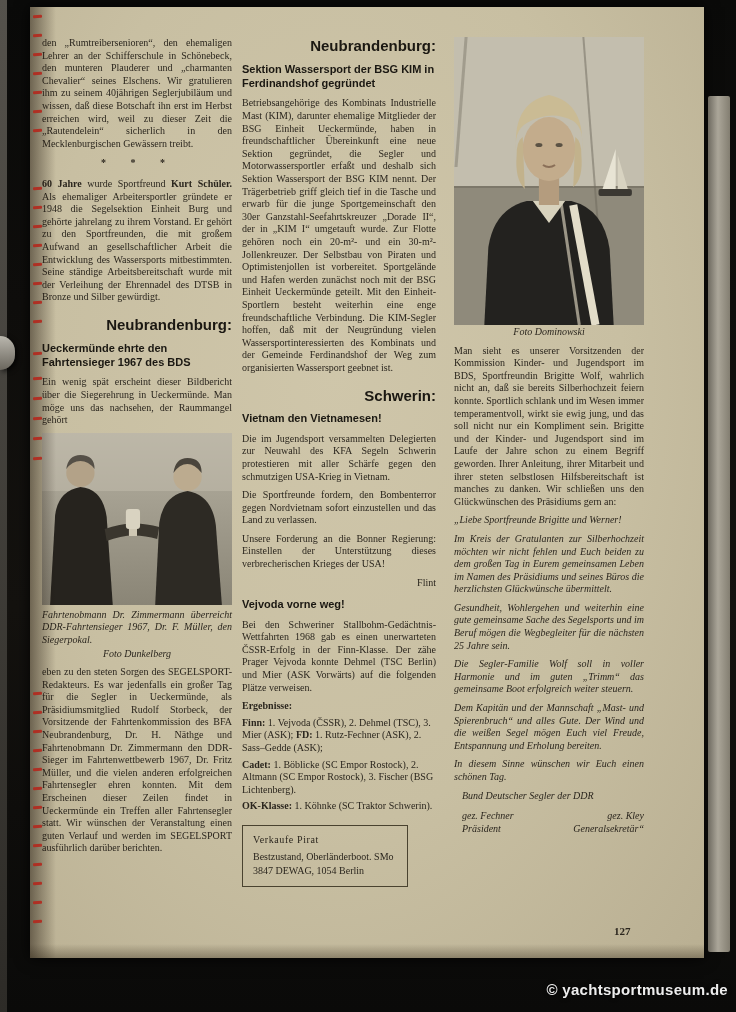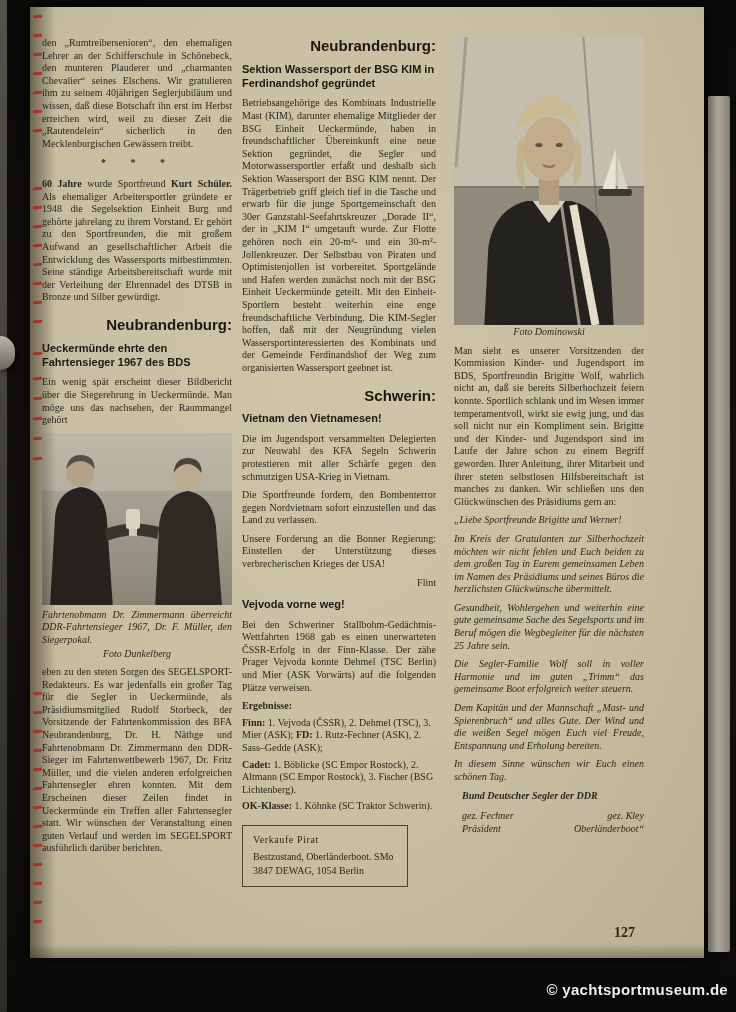--- a/index.html
+++ b/index.html
@@ -41,31 +41,31 @@
             color:#1b1812; margin:12px 0 6px;text-align:right; }
   .col h2.city:first-child { margin-top:0; }
   h3.sub { font-family:"Liberation Sans", sans-serif; font-size:11px; font-weight:700;
            line-height:1.3; margin:0 0 7px; color:#1b1812; }
   .bigtitle { font-family:"Liberation Sans", sans-serif; font-size:15px; font-weight:700;
            line-height:1.25; color:#1b1812; margin:8px 0 7px; white-space:pre-line; }
   .caption { font-style:italic; text-align:justify; margin-top:4px; }
   .credit { font-style:italic; text-align:center; margin:1px 0 6px; }
   .byline { text-align:right; margin:0 0 8px; }
   .quote { font-style:italic; text-align:justify; margin-bottom:6px; }
-  .org { font-style:italic; font-weight:700; margin:3px 0 8px 8px; }
+  .org { font-style:italic; font-weight:400; margin:3px 0 8px 8px; }
   .sigs { display:flex; justify-content:space-between; font-style:italic; margin-left:8px; }
   .sig2 { text-align:right; }
   .results p { text-align:left; margin-bottom:4px; }
   .results-title { font-weight:700; margin-bottom:4px; }
   .adbox { border:1.5px solid #49422f; padding:8px 10px 9px; margin-top:12px; width:166px; }
   .adbox .adtitle { margin-bottom:4px; letter-spacing:.6px; }
   .adbox .adbody { line-height:1.35; }
   .photo1 { width:100%; height:172px; display:block; margin:2px 0 0; }
   .photo2 { width:100%; height:288px; display:block; }
-  .pagenum { position:absolute; left:584px; top:918px; font-size:14px; font-weight:700; color:#2b261e; }
+  .pagenum { position:absolute; left:584px; top:918px; font-size:11px; font-weight:700; color:#2b261e; }
 </style>
 </head>
 <body>
 
 <div class="scan">
   <div class="spine-edge"></div>
   <div class="ring"></div>
 
   <div class="page">
 
@@ -163,21 +163,21 @@
       <p class="quote">Dem Kapitän und der Mannschaft „Mast- und Spierenbruch“ und alles Gute. Der Wind und die weißen Segel mögen Euch viel Freude, Entspannung und Erholung bereiten.</p>
       <p class="quote">In diesem Sinne wünschen wir Euch einen schönen Tag.</p>
       <div class="org">Bund Deutscher Segler der DDR</div>
       <div class="sigs">
         <div class="sig1">
           <div>gez. Fechner</div>
           <div>Präsident</div>
         </div>
         <div class="sig2">
           <div>gez. Kley</div>
-          <div>Oberländerboot“</div>
+          <div>Generalsekretär“</div>
         </div>
       </div>
     </div>
 
     <div class="pagenum">127</div>
     <div class="binding-shadow"></div>
     <div class="page-bottom-shade"></div>
   </div>
 
   <div class="stack-edge"></div>

